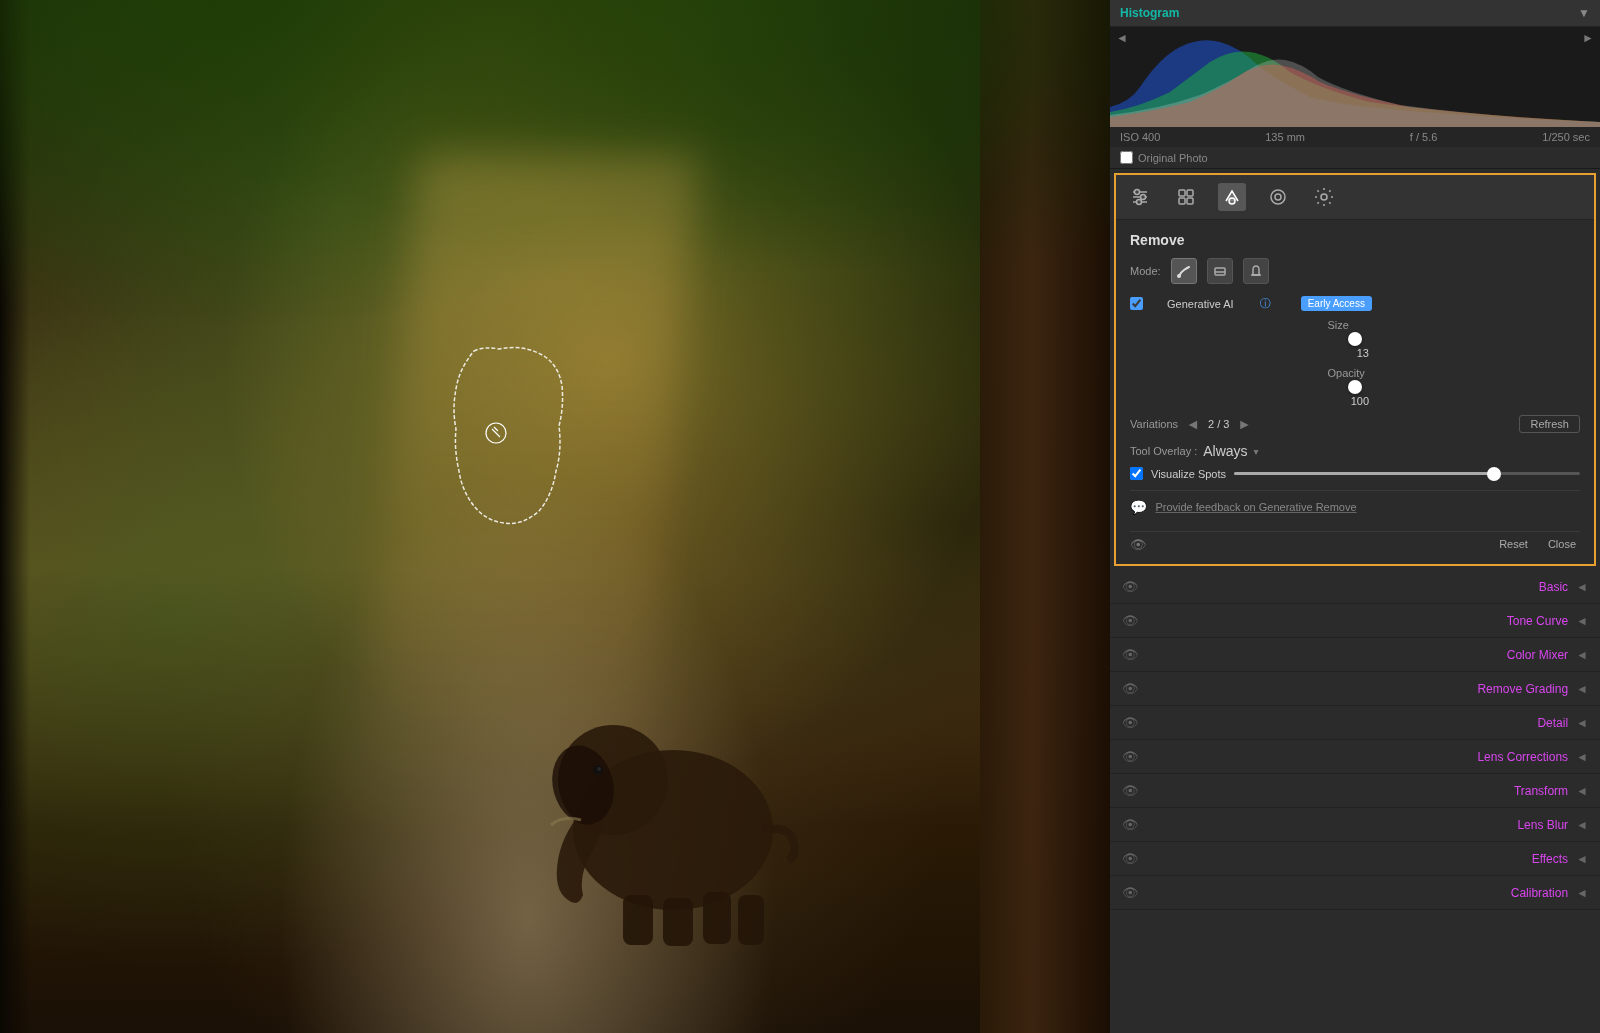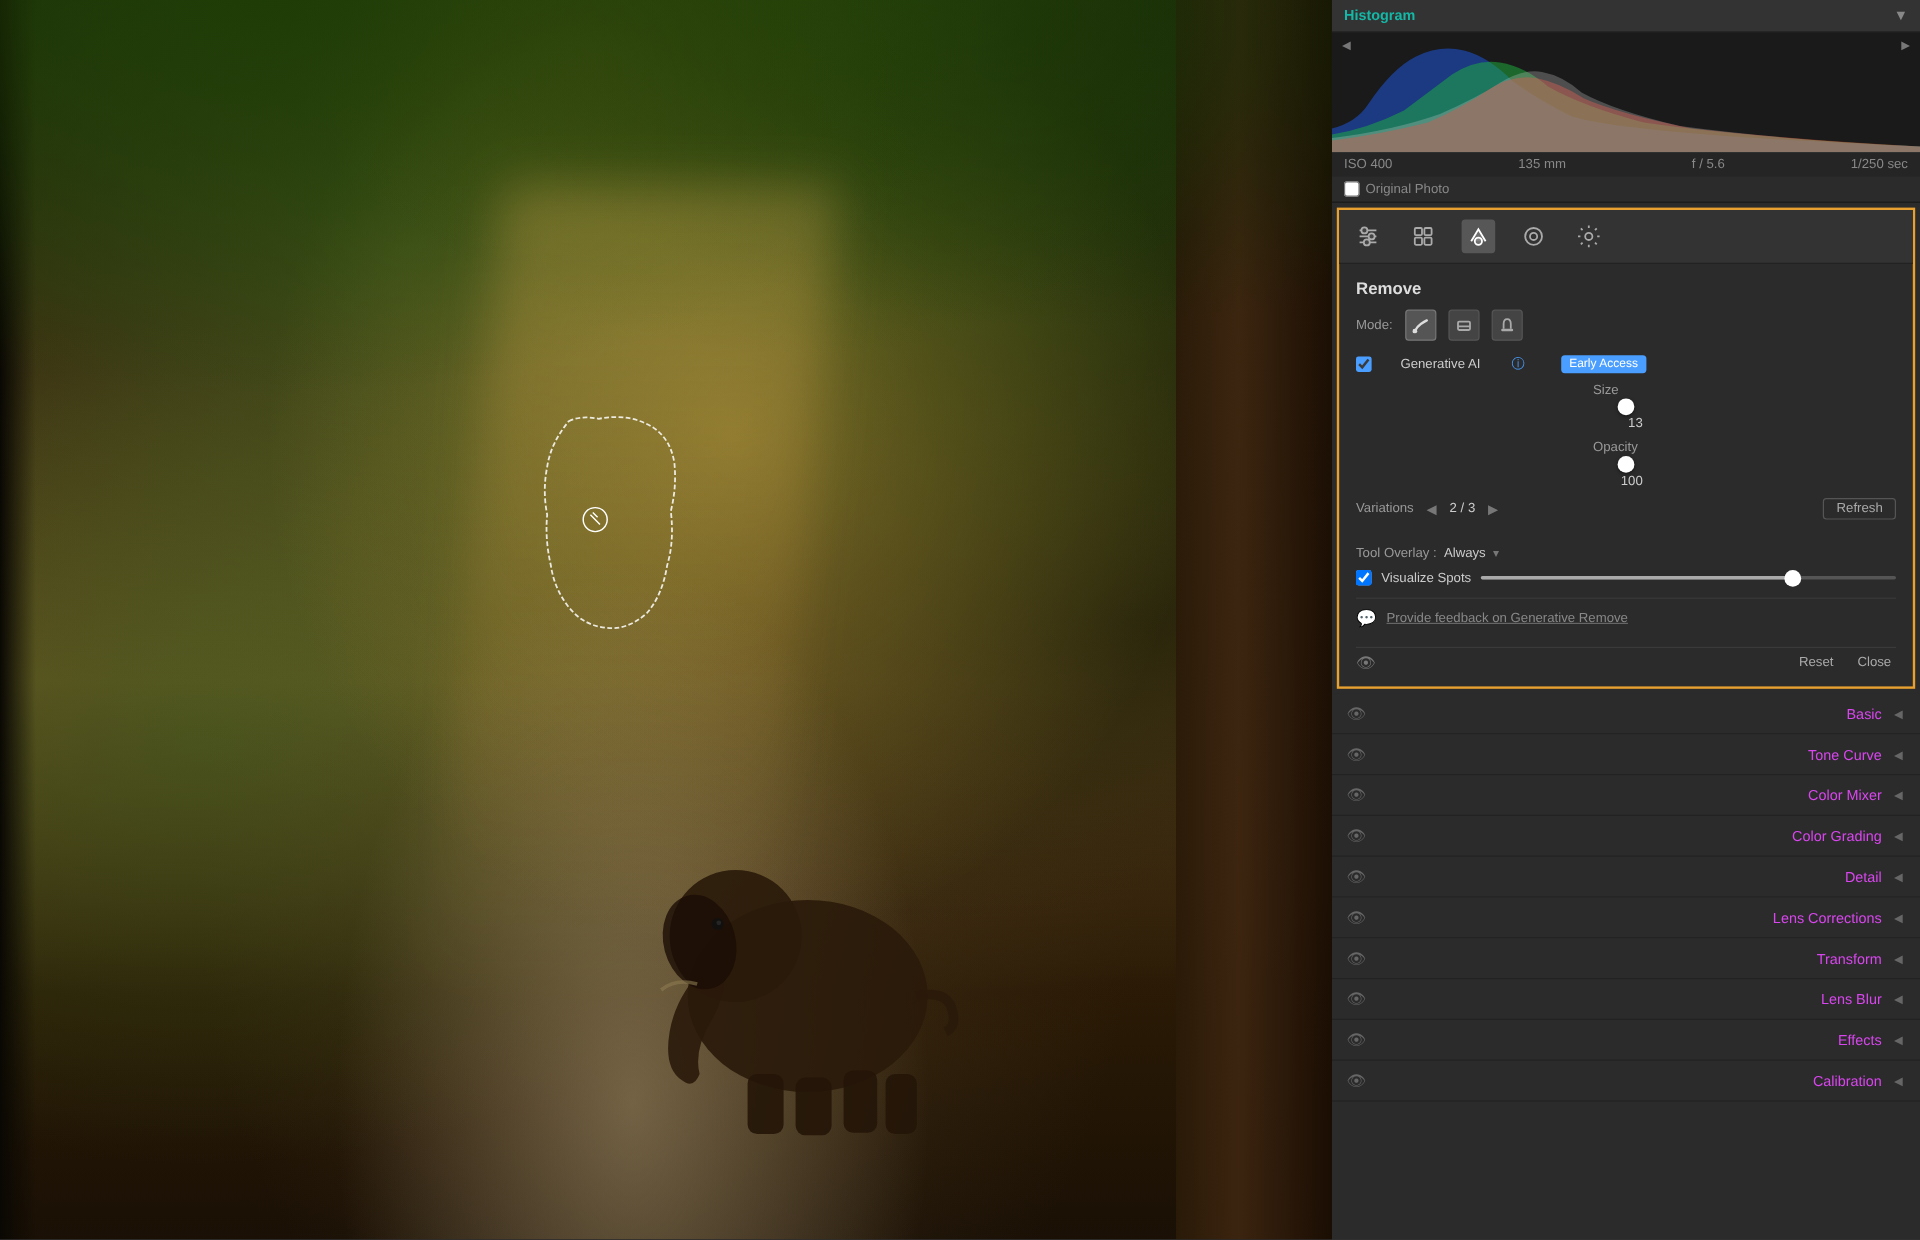--- a/index.html
+++ b/index.html
@@ -353,21 +353,21 @@
     .slider-value {
       color: #ccc;
       font-size: 11px;
       width: 28px;
       text-align: right;
     }
 
     .variations-row {
       display: flex;
       align-items: center;
-      margin-bottom: 22px;
+      margin-bottom: 10px;
       gap: 8px;
     }
 
     .variations-label {
       color: #999;
       font-size: 11px;
     }
 
     .var-arrow {
       color: #777;
@@ -399,21 +399,21 @@
       margin-bottom: 8px;
     }
 
     .tool-overlay-label {
       color: #999;
       font-size: 11px;
     }
 
     .tool-overlay-value {
       color: #ccc;
-      font-size: 11px;
+      font-size: 14px;
     }
 
     .tool-overlay-arrow {
       color: #777;
       font-size: 10px;
     }
 
     
     .visualize-spots-row {
       display: flex;
@@ -753,21 +753,21 @@
       <span class="item-name">Tone Curve</span>
       <span class="arrow-icon">◄</span>
     </div>
     <div class="panel-item">
       <span class="eye-icon">👁</span>
       <span class="item-name">Color Mixer</span>
       <span class="arrow-icon">◄</span>
     </div>
     <div class="panel-item">
       <span class="eye-icon">👁</span>
-      <span class="item-name">Color Grading</span>
+      <span class="item-name">Remove Grading</span>
       <span class="arrow-icon">◄</span>
     </div>
     <div class="panel-item">
       <span class="eye-icon">👁</span>
       <span class="item-name">Detail</span>
       <span class="arrow-icon">◄</span>
     </div>
     <div class="panel-item">
       <span class="eye-icon">👁</span>
       <span class="item-name">Lens Corrections</span>

